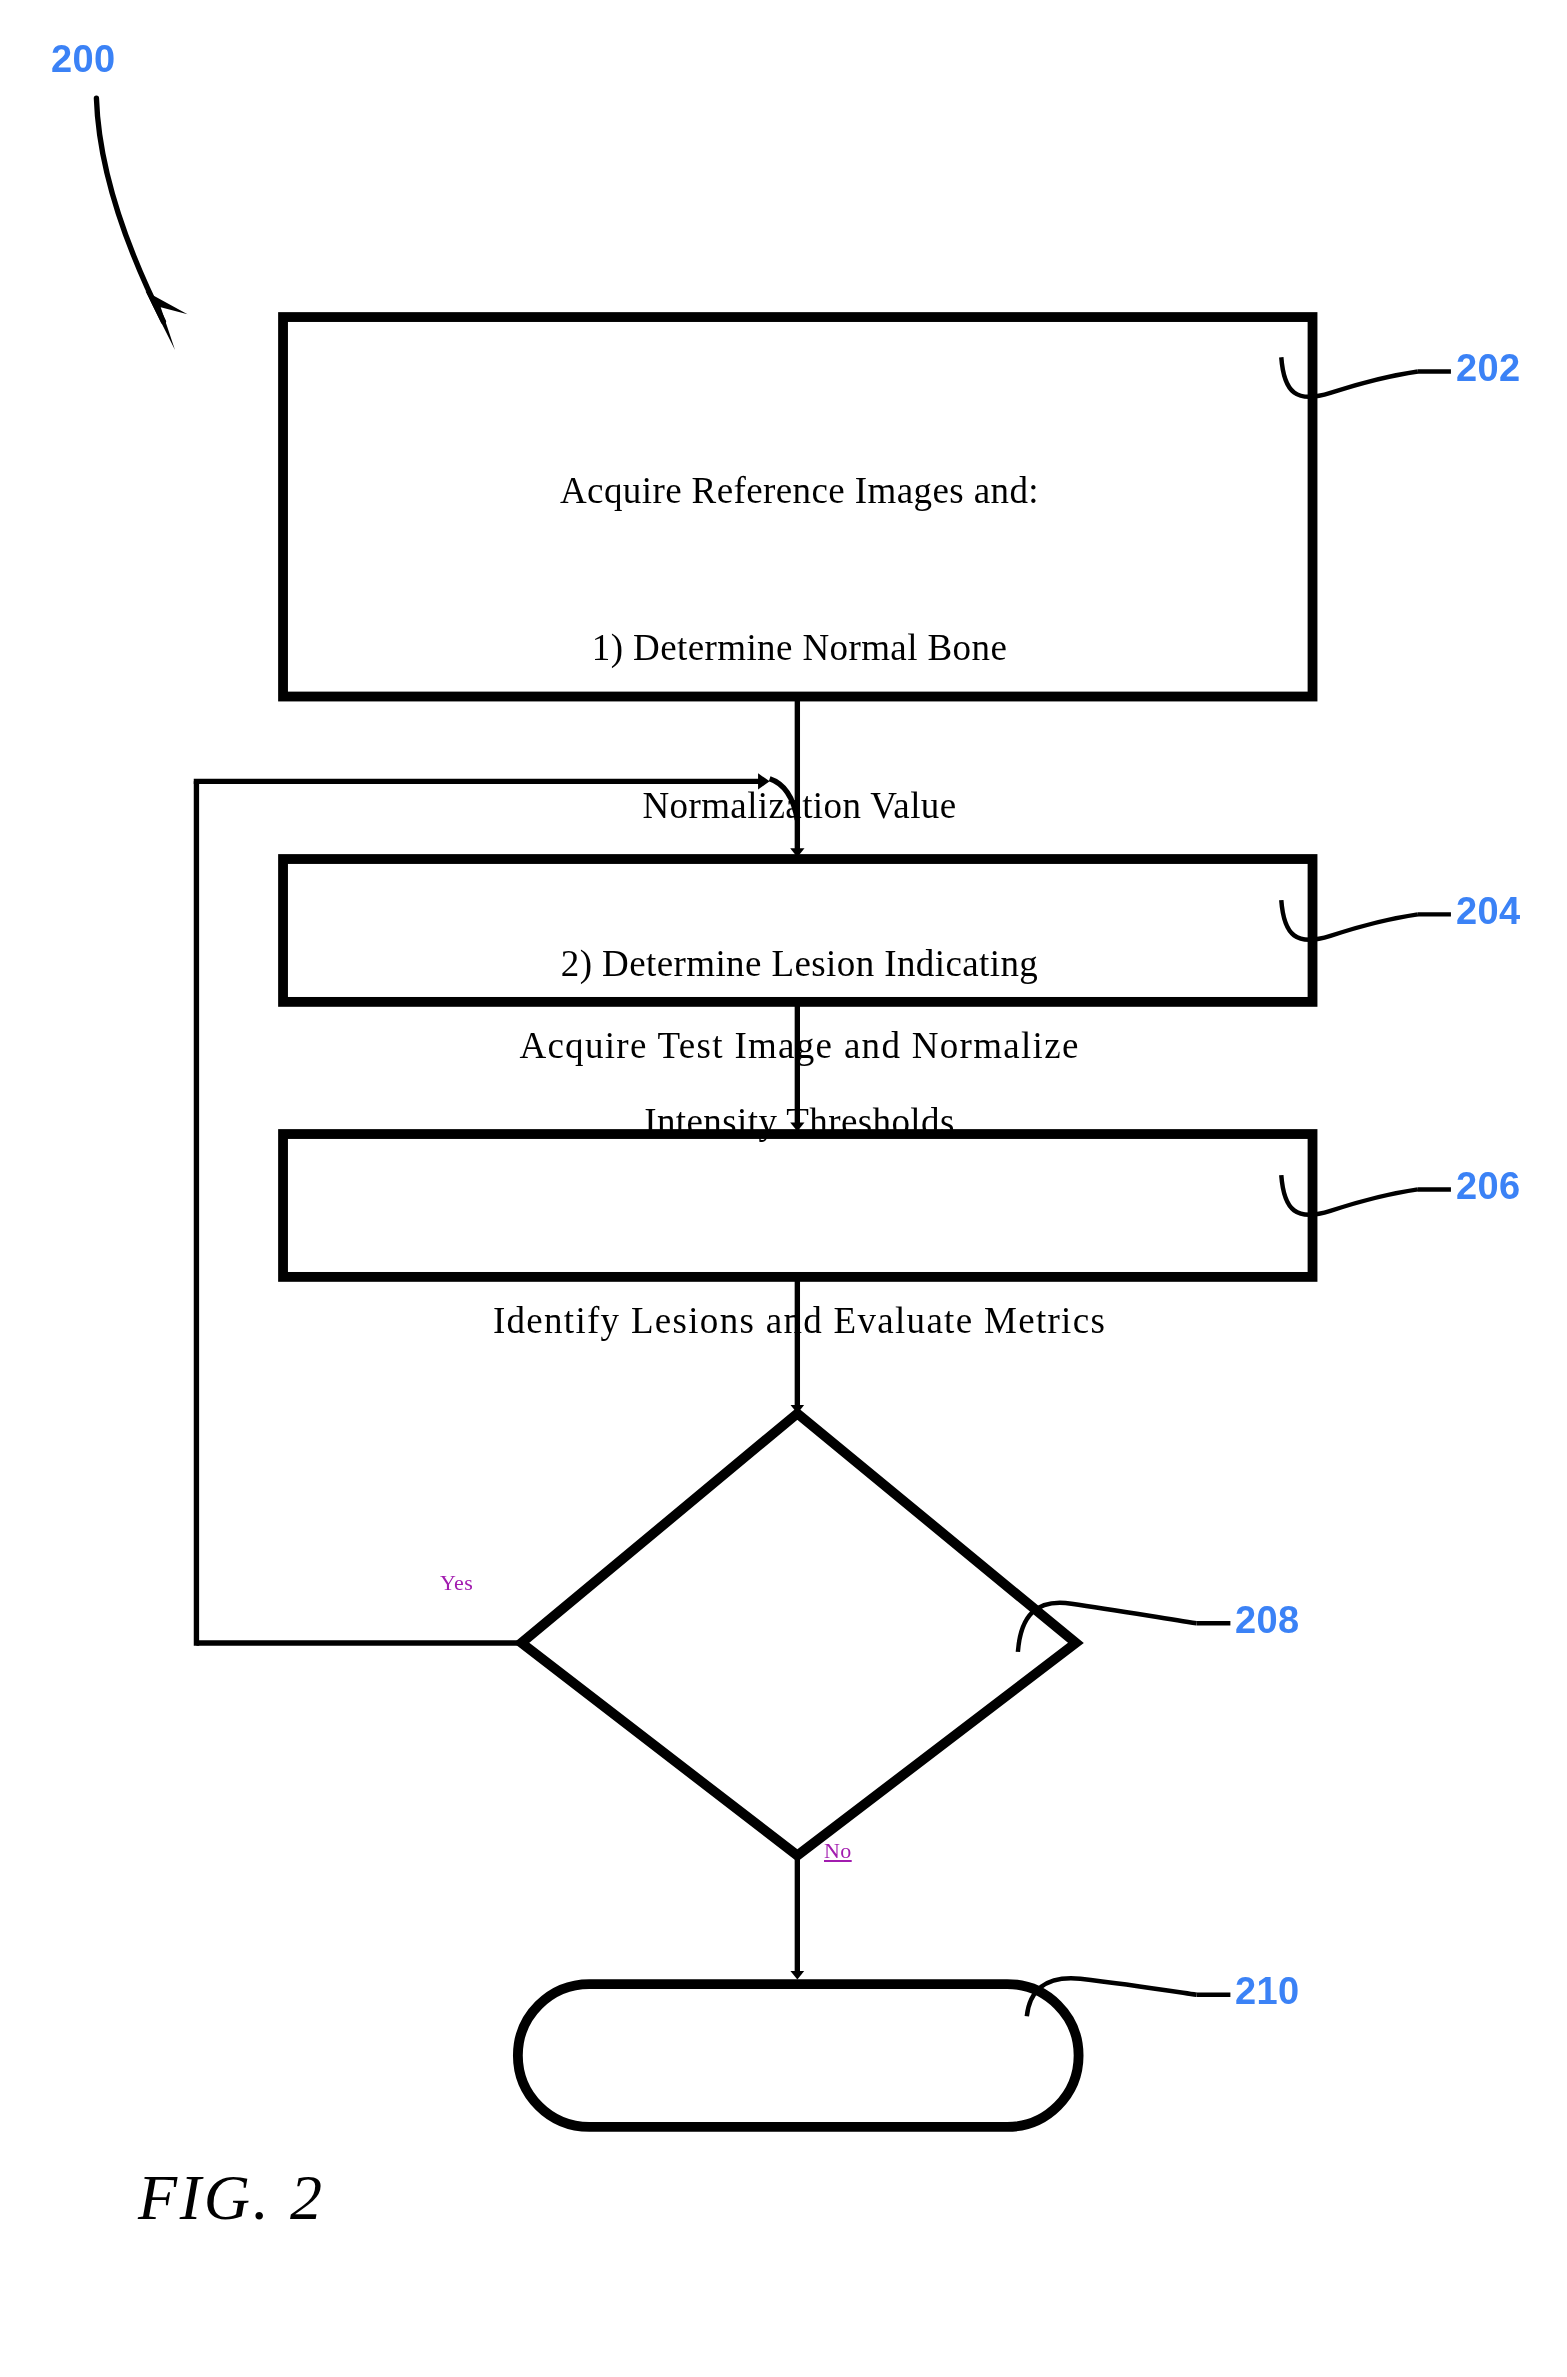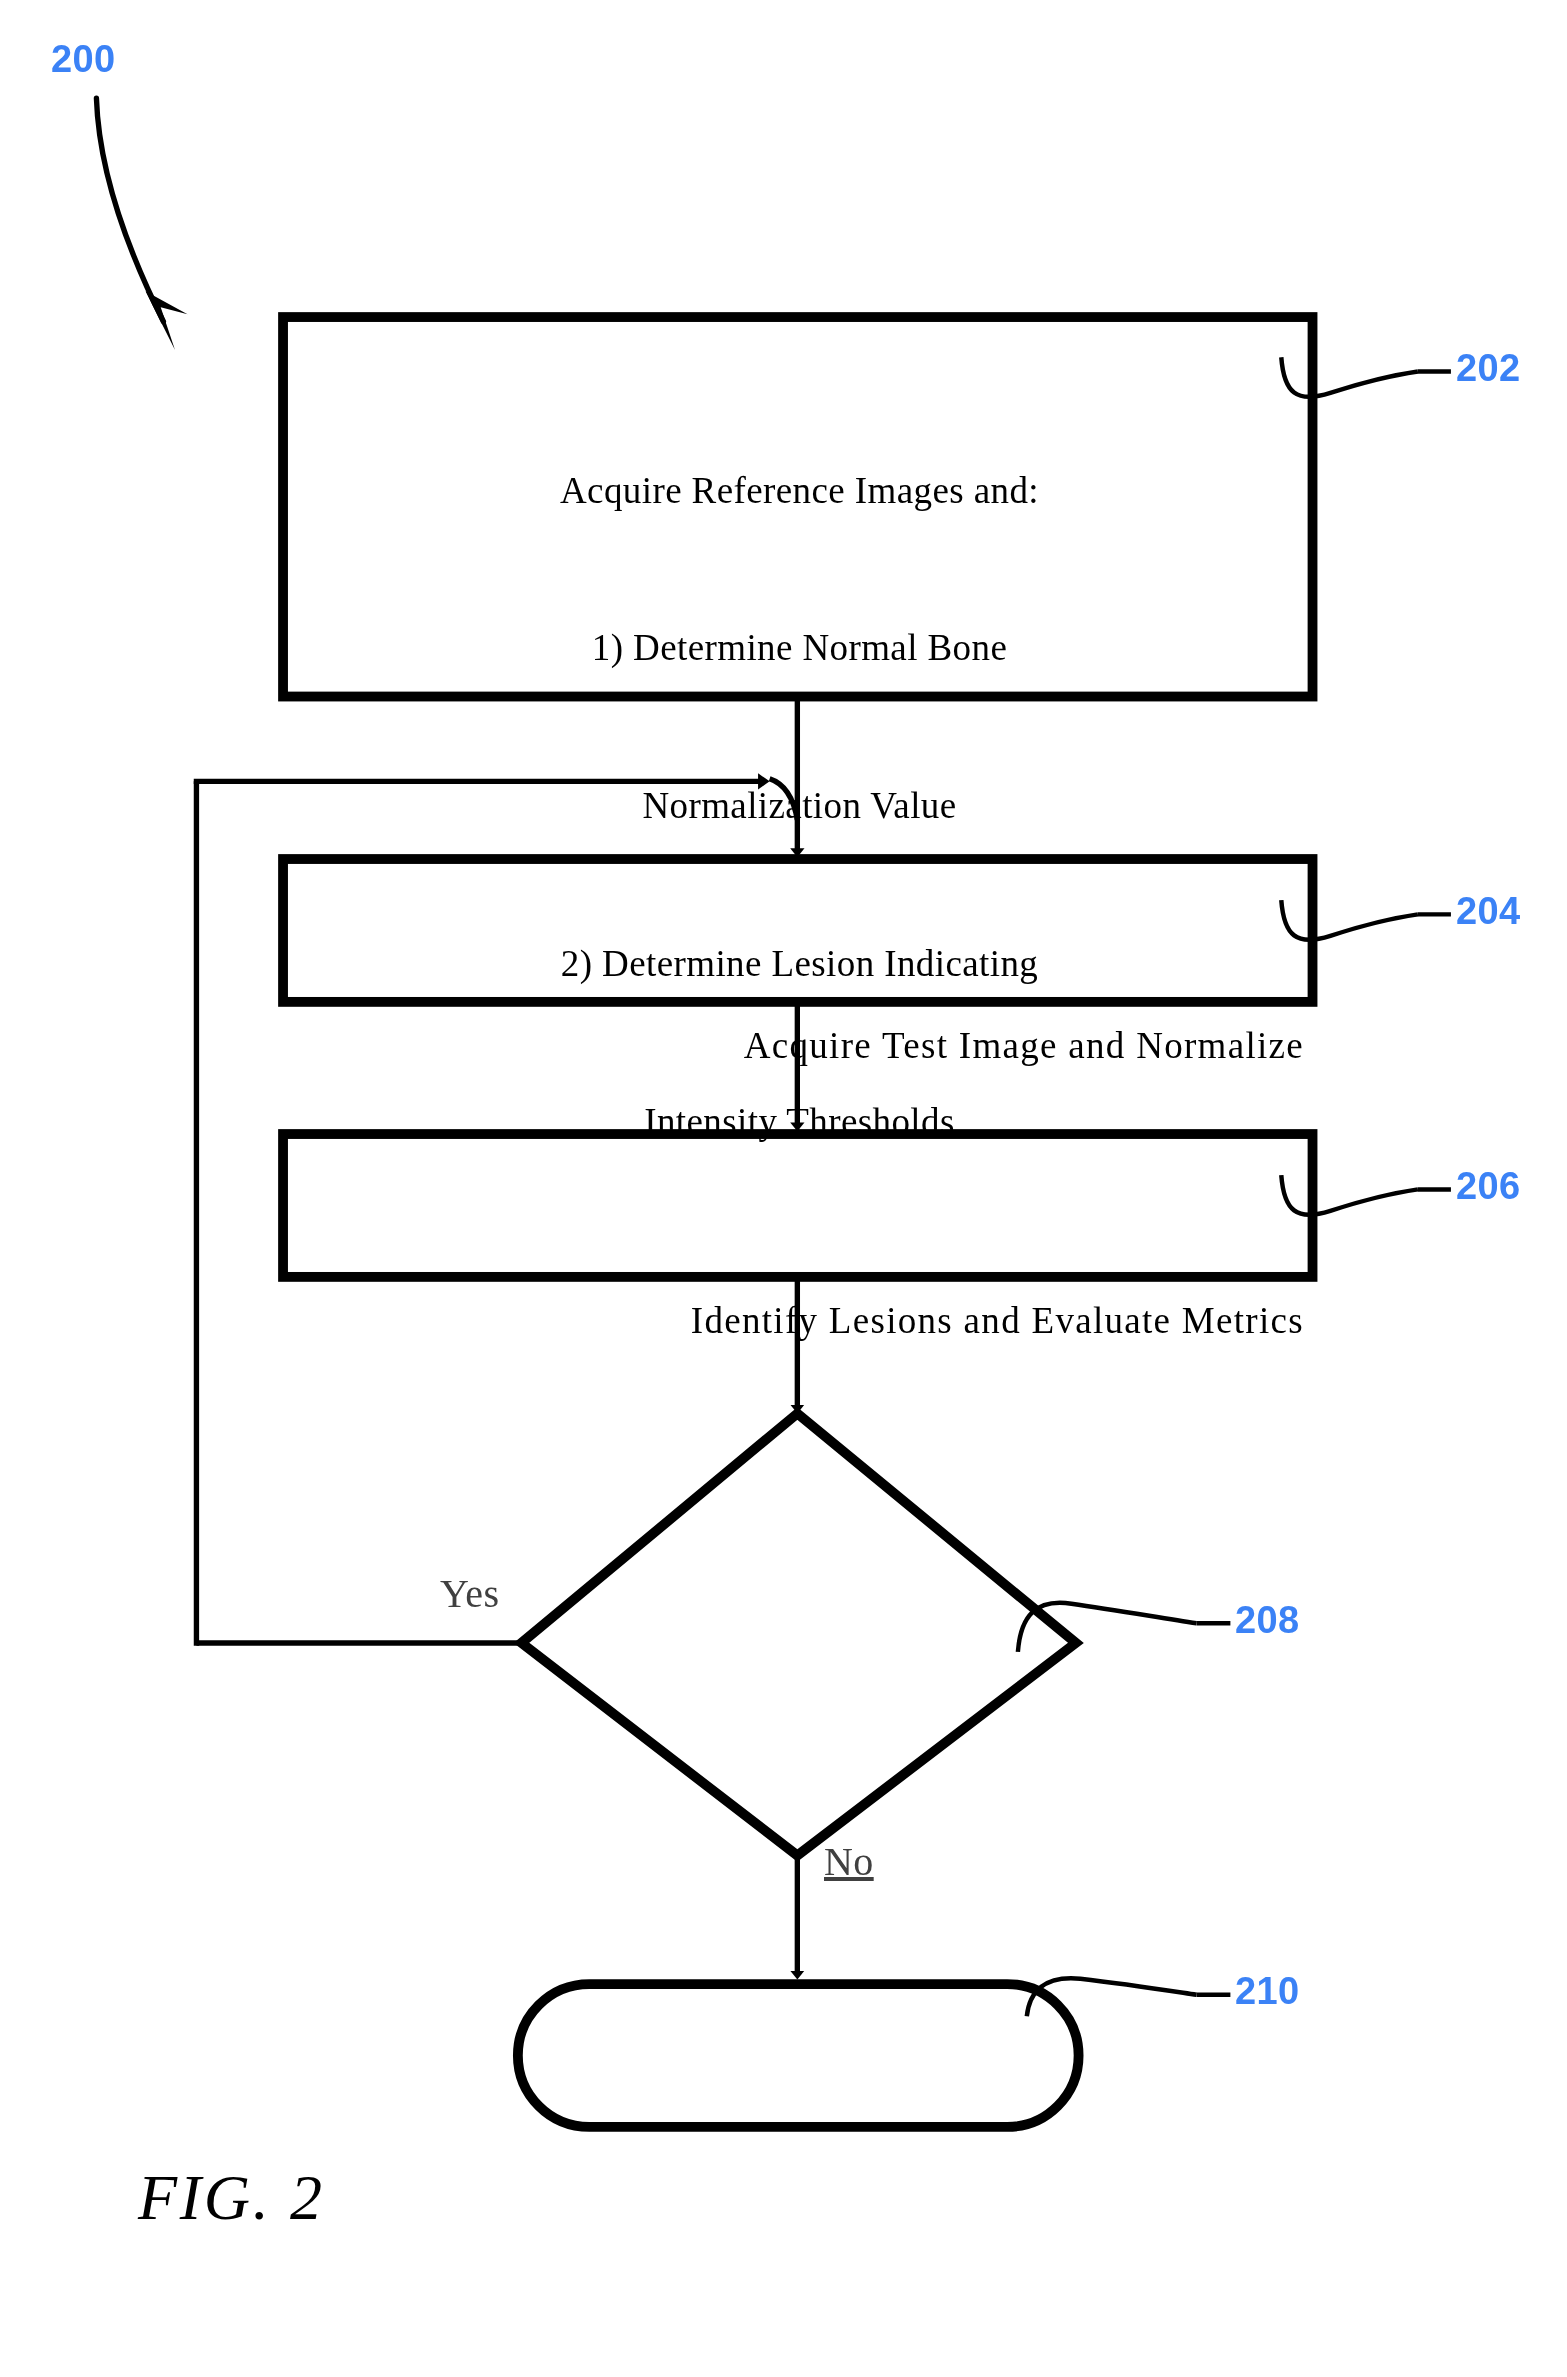--- a/index.html
+++ b/index.html
@@ -30,37 +30,37 @@
     font-family: "Liberation Serif", "DejaVu Serif", serif;
     line-height: 1.17;
     letter-spacing: 0.4px;
     white-space: pre;
     user-select: none;
   }
   .box-text {
     font-size: 37px;
   }
   .box-text .line { display: block; margin-top: 28px; }
-  .box-text .tight { letter-spacing: 1.3px; text-align: right; }
+  .box-text .tight { letter-spacing: 1.3px; }
 
   .diamond-text {
     font-size: 30px;
     line-height: 1.12;
     letter-spacing: 0.5px;
   }
   .diamond-text .line { display: block; }
   .diamond-text .small { font-size: 28px; letter-spacing: 0.3px; }
   .diamond-text .q { font-size: 29.5px; }
 
   .end-text { font-size: 36px; letter-spacing: 0.9px; }
 
   .edge-label {
     position: absolute;
-    font-size: 40px;
-    color: #404040;
+    font-size: 22px;
+    color: #a21caf;
     font-family: "Liberation Serif", "DejaVu Serif", serif;
     letter-spacing: 0.4px;
     white-space: pre;
     user-select: none;
   }
   .ref-label {
     position: absolute;
     font-family: "Liberation Sans", "DejaVu Sans", sans-serif;
     font-size: 38px;
     font-weight: 700;

